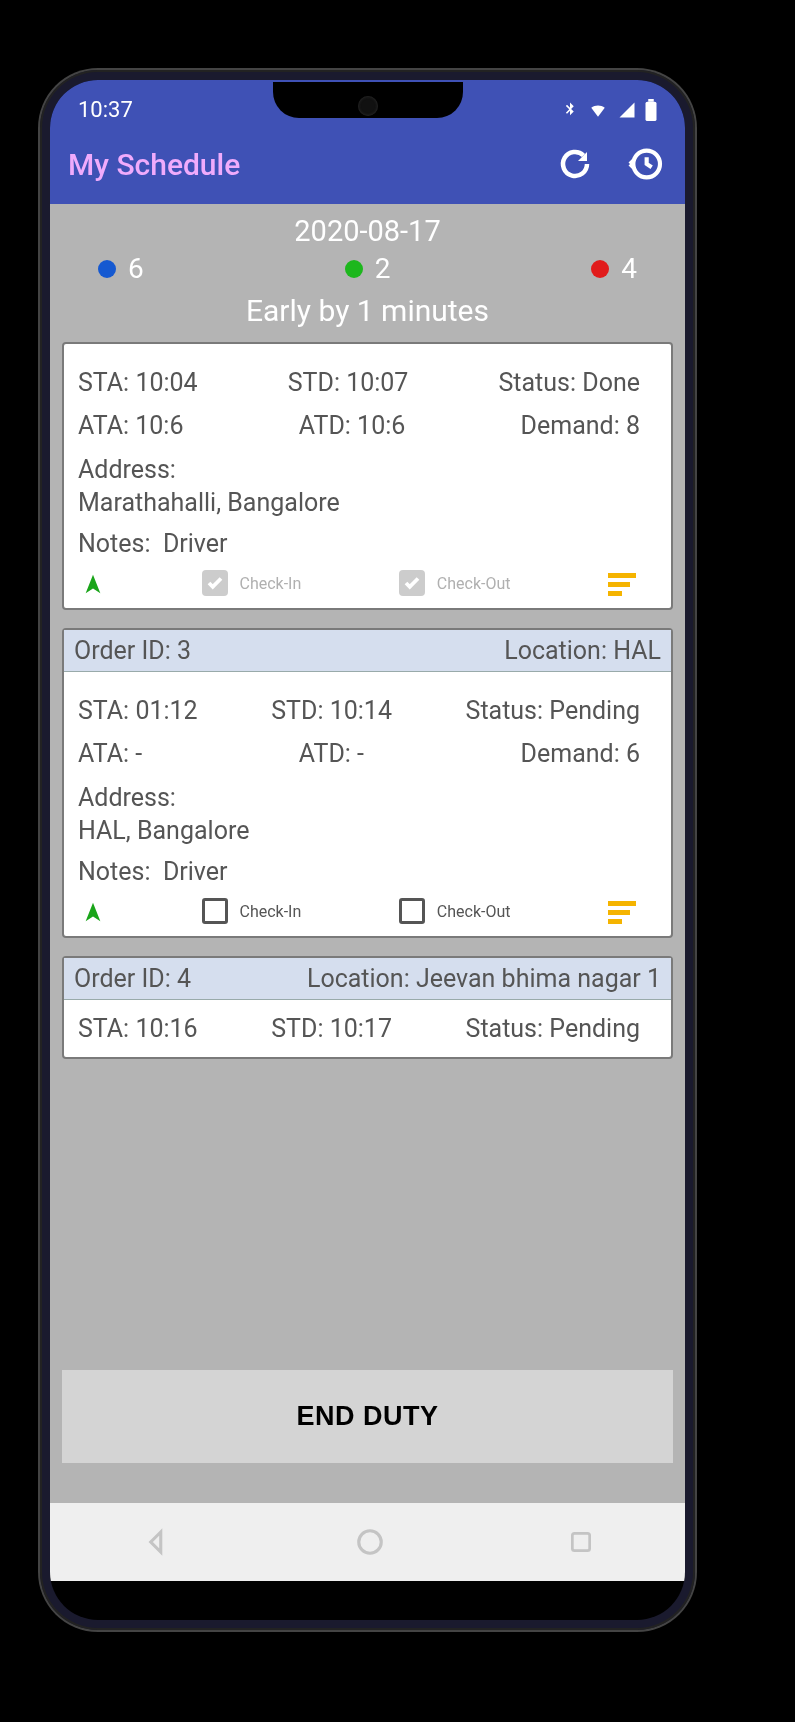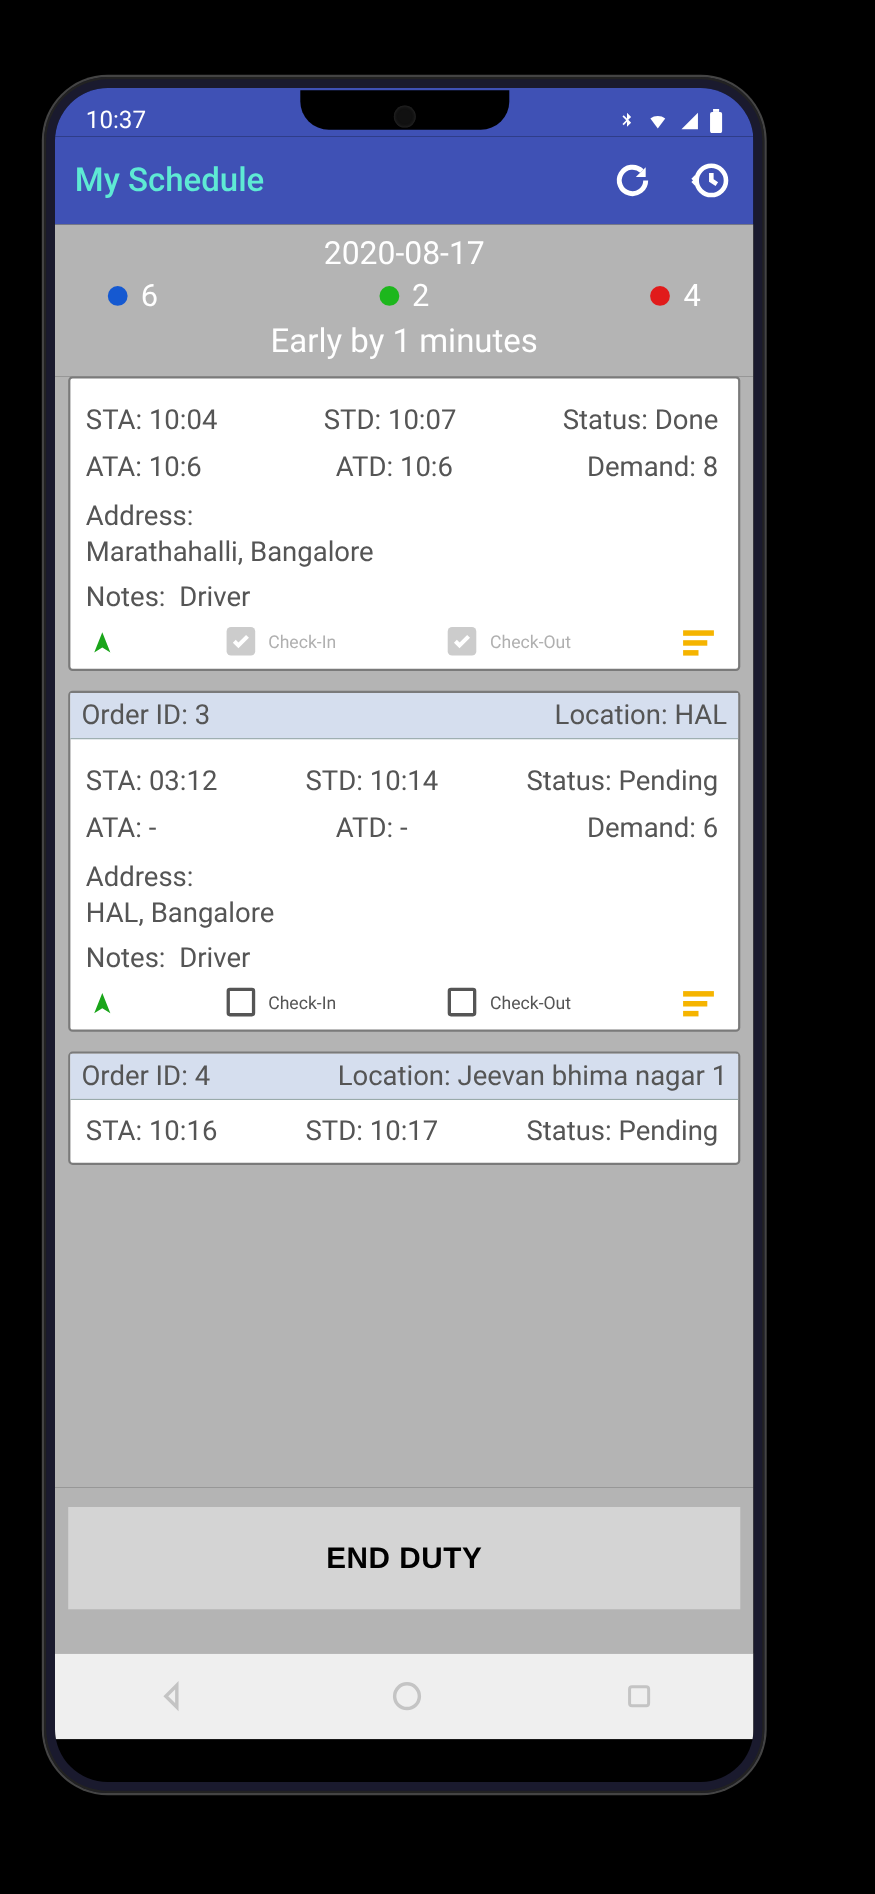--- a/index.html
+++ b/index.html
@@ -60,21 +60,21 @@
     display: flex;
     justify-content: space-between;
     align-items: flex-end;
     padding: 0 28px 2px 28px;
     font-size: 22px;
   }
   .status-icons { display:flex; gap:8px; align-items:center; }
   .app-bar {
     height: 80px;
     background: #3f51b5;
-    color: #5eead4;
+    color: #f0abfc;
     display: flex;
     align-items: center;
     justify-content: space-between;
     padding: 0 20px 0 18px;
   }
   .app-title { font-size: 30px; font-weight: 500; }
   .app-actions { display:flex; gap:32px; align-items:center; }
   .summary {
     background: #b4b4b4;
     color: #fff;
@@ -109,21 +109,21 @@
   .card-header {
     background: #d5deee;
     color: #555;
     font-size: 25px;
     padding: 6px 10px;
     display:flex;
     justify-content: space-between;
     border-bottom: 1px solid #9aa;
   }
   .card-body {
-    padding: 10px 18px 10px 14px;
+    padding: 10px 31px 10px 14px;
     color: #555;
     font-size: 25px;
   }
   .row3 { display:flex; justify-content:space-between; margin: 14px 0; }
   .row3 > span { white-space: nowrap; }
   .addr { margin: 10px 0; line-height:1.3; }
   .notes { margin: 10px 0; }
   .card-foot {
     display:flex;
     align-items:flex-end;
@@ -292,21 +292,21 @@
         </div>
       </div>
 
       <div class="card">
         <div class="card-header">
           <span><span>Order ID:</span> <span>3</span></span>
           <span><span>Location:</span> <span>HAL</span></span>
         </div>
         <div class="card-body">
           <div class="row3">
-            <span><span>STA:</span> <span>03:12</span></span>
+            <span><span>STA:</span> <span>01:12</span></span>
             <span><span>STD:</span> <span>10:14</span></span>
             <span><span>Status:</span> <span>Pending</span></span>
           </div>
           <div class="row3">
             <span><span>ATA:</span> <span>-</span></span>
             <span><span>ATD:</span> <span>-</span></span>
             <span><span>Demand:</span> <span>6</span></span>
           </div>
           <div class="addr">
             <span>Address:</span><br>

